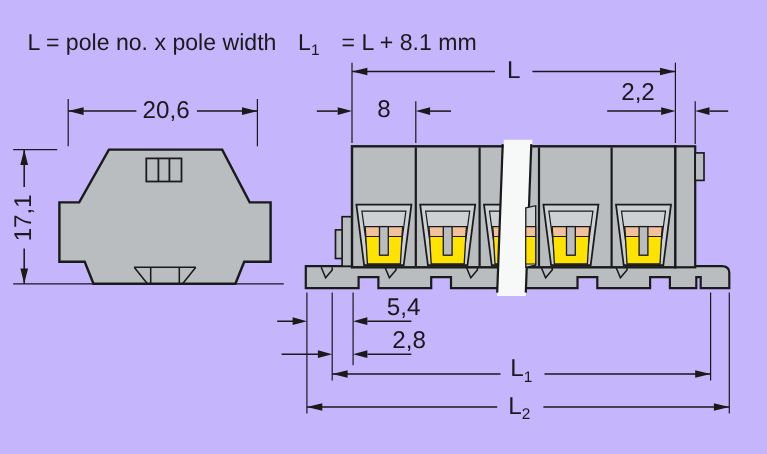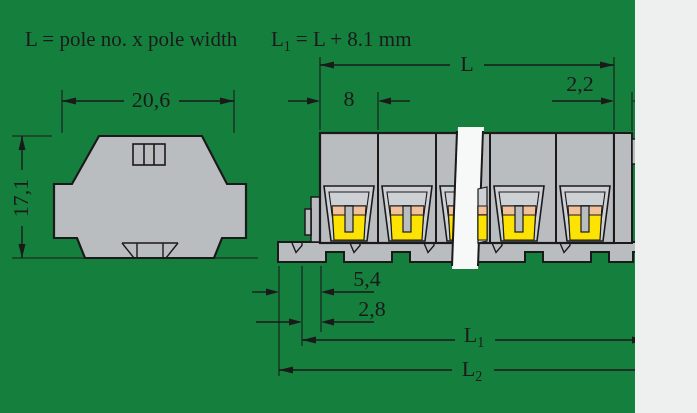--- a/index.html
+++ b/index.html
@@ -1,23 +1,23 @@
 <!DOCTYPE html>
 <html><head>
 <meta charset="utf-8">
 <style>
   html,body{margin:0;padding:0;background:#eef0f0;}
-  #stage{position:relative;width:635px;height:413px;background:#15803d;overflow:hidden;
-         font-family:Liberation Serif, serif;}
+  #stage{position:relative;width:697px;height:413px;background:#c4b5fd;overflow:hidden;
+         font-family:Liberation Sans, sans-serif;}
   #drawing{position:absolute;left:0;top:0;}
   .lbl{position:absolute;color:#1a1a1a;font-size:22px;line-height:24px;white-space:nowrap;}
   .ctr{transform:translateX(-50%);}
   .formula{font-size:21px;line-height:24px;}
   .sb{font-size:14px;position:relative;top:5px;}
-  .sp{margin-left:5px;}
+  .sp{margin-left:20px;}
   .rot{left:21px;top:198px;transform:translate(-50%,-50%) rotate(-90deg);}
 </style>
 </head>
 <body>
 
 <div id="stage">
 
   <svg id="drawing" width="697" height="413" viewBox="0 0 697 413">
     <defs>
 

